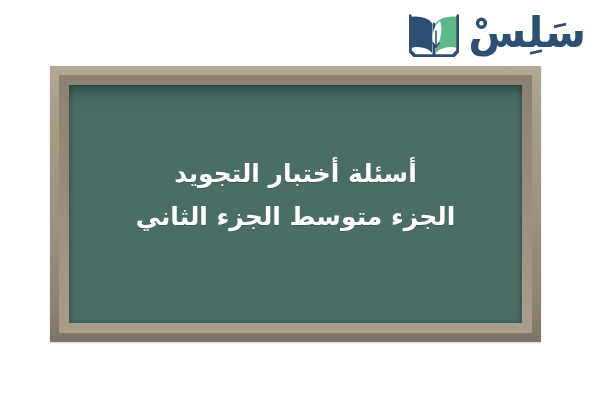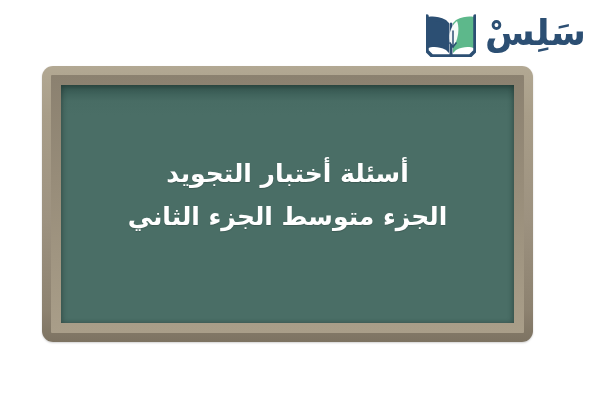--- a/index.html
+++ b/index.html
@@ -22,46 +22,46 @@
     top: 6px;
     right: 14px;
     height: 56px;
     display: flex;
     align-items: center;
     gap: 9px;
     direction: rtl;
   }
   .brand-text {
     font-family: "DejaVu Sans", "Liberation Sans", sans-serif;
-    font-size: 36px;
+    font-size: 42px;
     font-weight: 700;
     color: #2c4f73;
     letter-spacing: 0;
     line-height: 1;
     white-space: nowrap;
     padding-bottom: 3px;
   }
   .brand-logo {
     width: 50px;
     height: 46px;
     flex: 0 0 auto;
     display: block;
   }
 
   
   .board-frame {
     position: absolute;
-    left: 42px;
+    left: 50px;
     top: 66px;
     width: 491px;
     height: 276px;
     box-sizing: border-box;
     background: linear-gradient(180deg, #b2a893 0%, #a89d88 18%, #9d9280 55%, #8d8270 88%, #7d7362 100%);
     padding: 9px;
-    border-radius: 11px;
+    border-radius: 1px;
     box-shadow: 0 1px 2px rgba(0,0,0,0.18);
   }
   .board-bevel {
     width: 100%;
     height: 100%;
     box-sizing: border-box;
     background: linear-gradient(180deg, #8b8170 0%, #978c79 40%, #a99e89 100%);
     padding: 10px;
     border-radius: 1px;
   }

